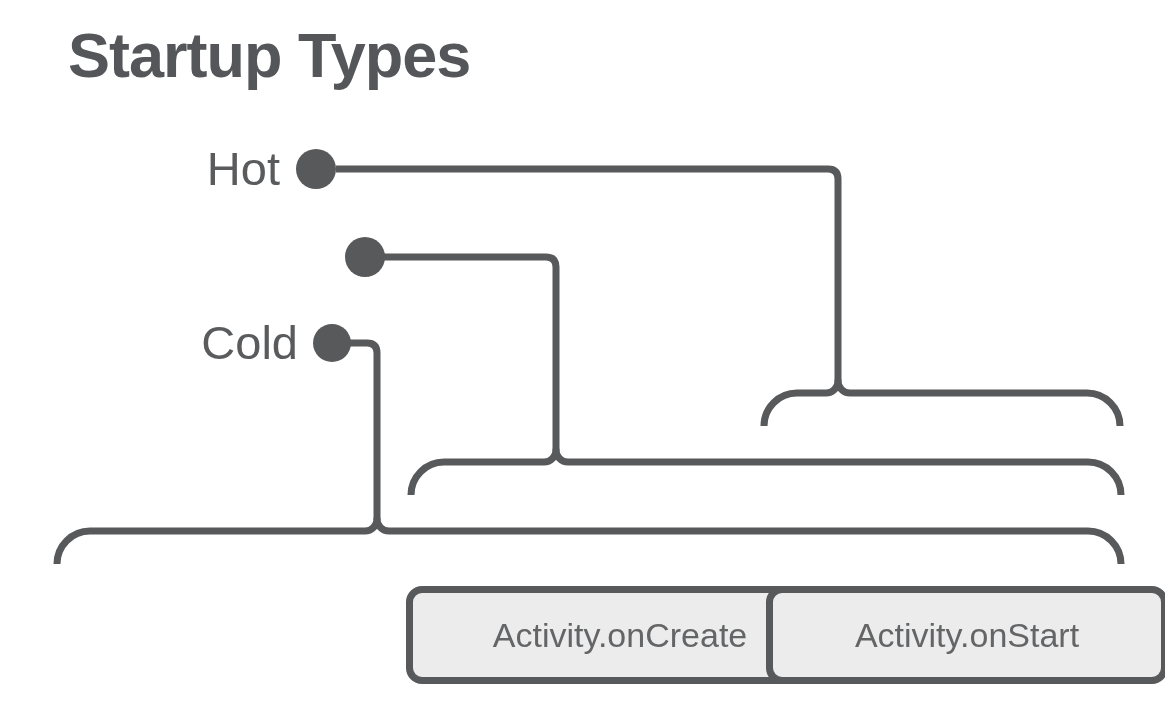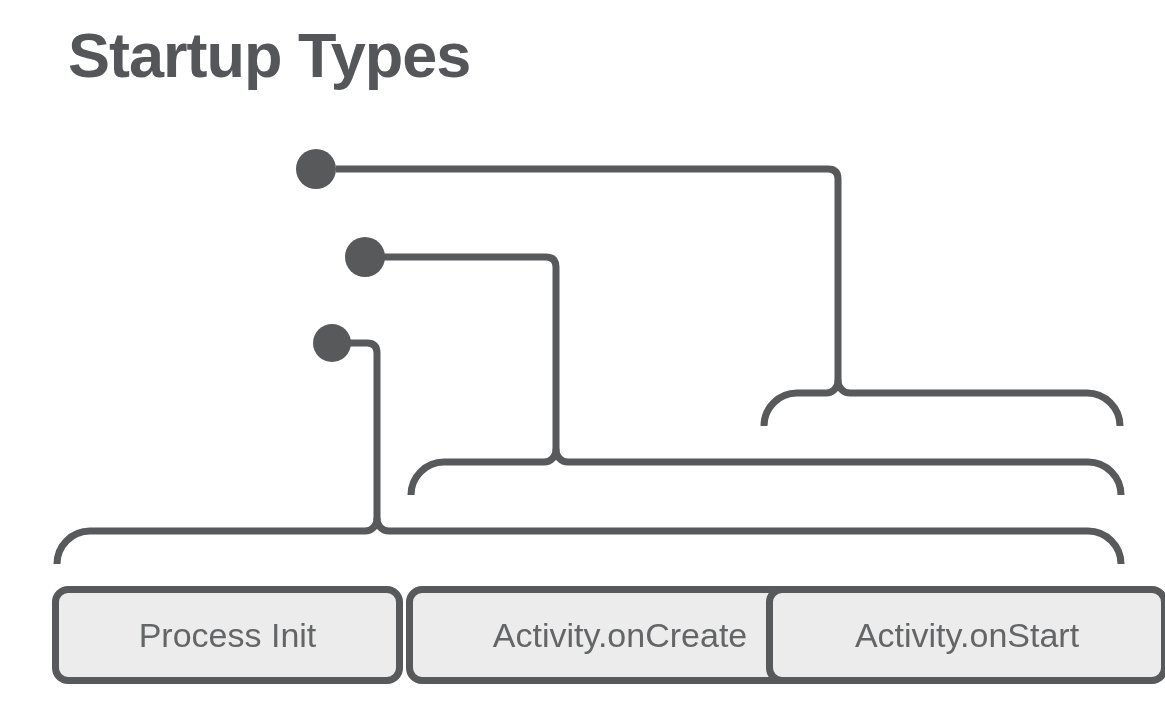--- a/index.html
+++ b/index.html
@@ -99,24 +99,23 @@
     <path d="M348 343 H367 Q377 343 377 353 V520" fill="none" stroke-width="7" stroke-linejoin="round" stroke="#58595b"></path>
     <path d="M57 564
              C57 545.8 71.8 531 90 531
              H365
              C371.6 531 377 525.6 377 519
              C377 525.6 382.4 531 389 531
              H1088
              C1106.2 531 1121 545.8 1121 564" fill="none" stroke-width="7" stroke-linejoin="round" stroke="#58595b"></path>
   </svg>
 
+  <div class="type-label hot">Hot</div>
+  <div class="type-label cold">Cold</div>
 
-  <div class="stage-box s1">
-    <span class="stage-label">Process Init</span>
-  </div>
   <div class="stage-box s2">
     <span class="stage-label">Activity.onCreate</span>
   </div>
   <div class="stage-box s3">
     <span class="stage-label">Activity.onStart</span>
   </div>
 
 </div>
 
 </body></html>

